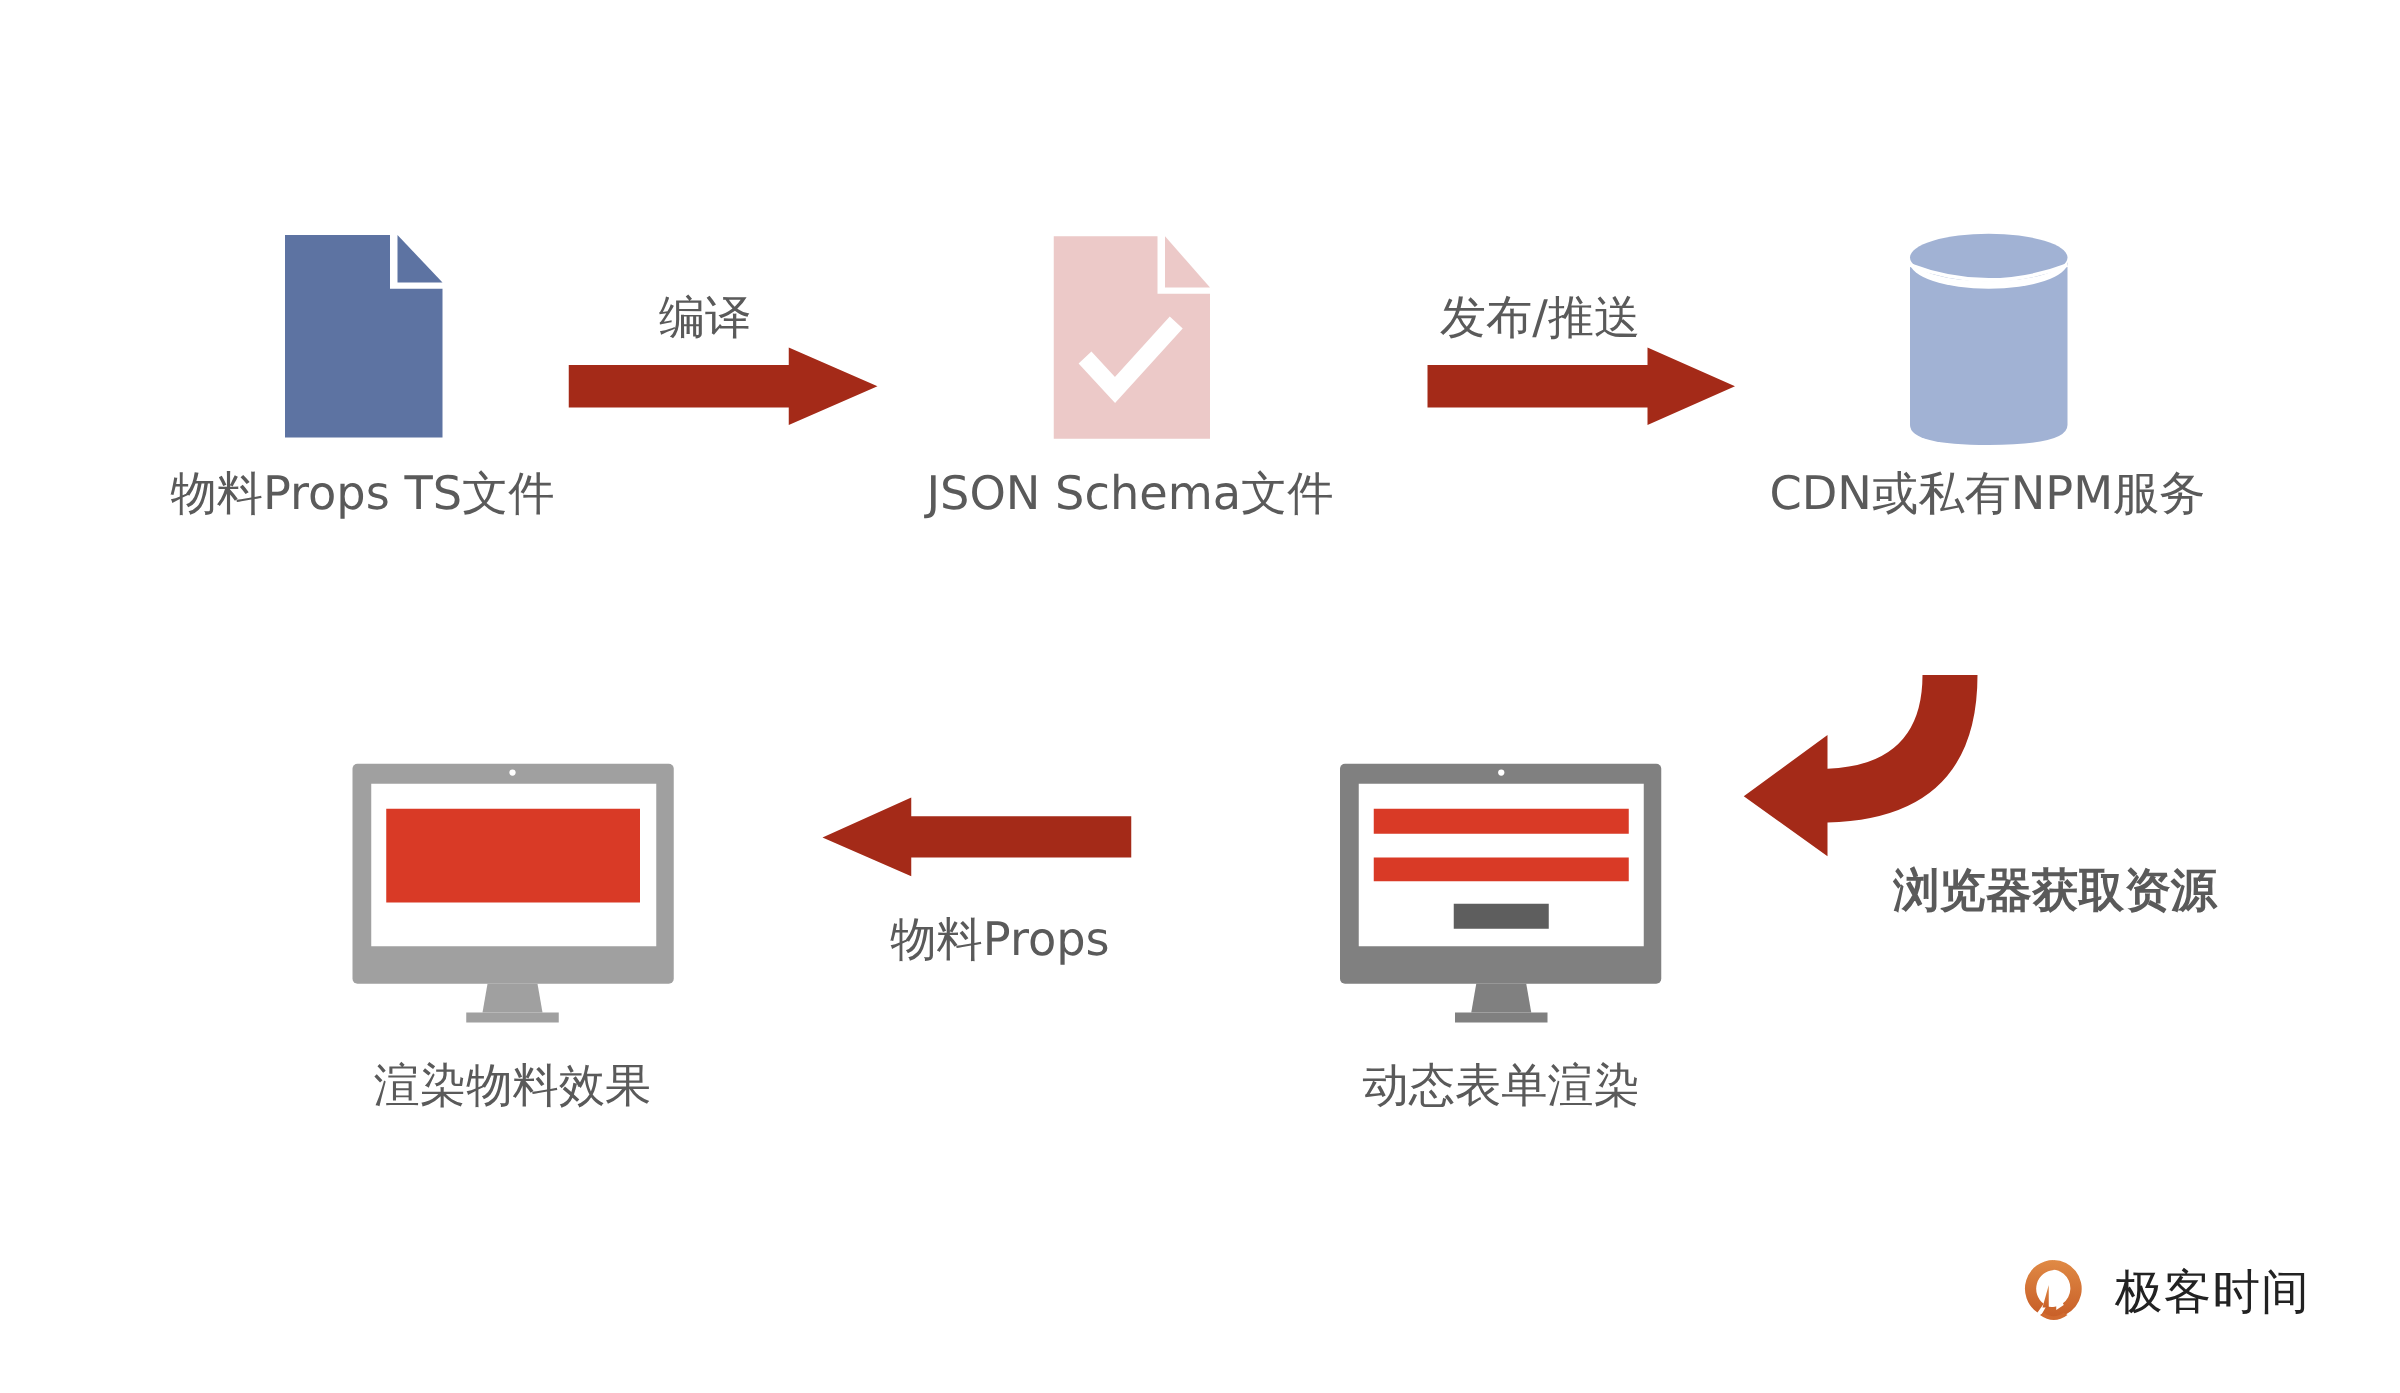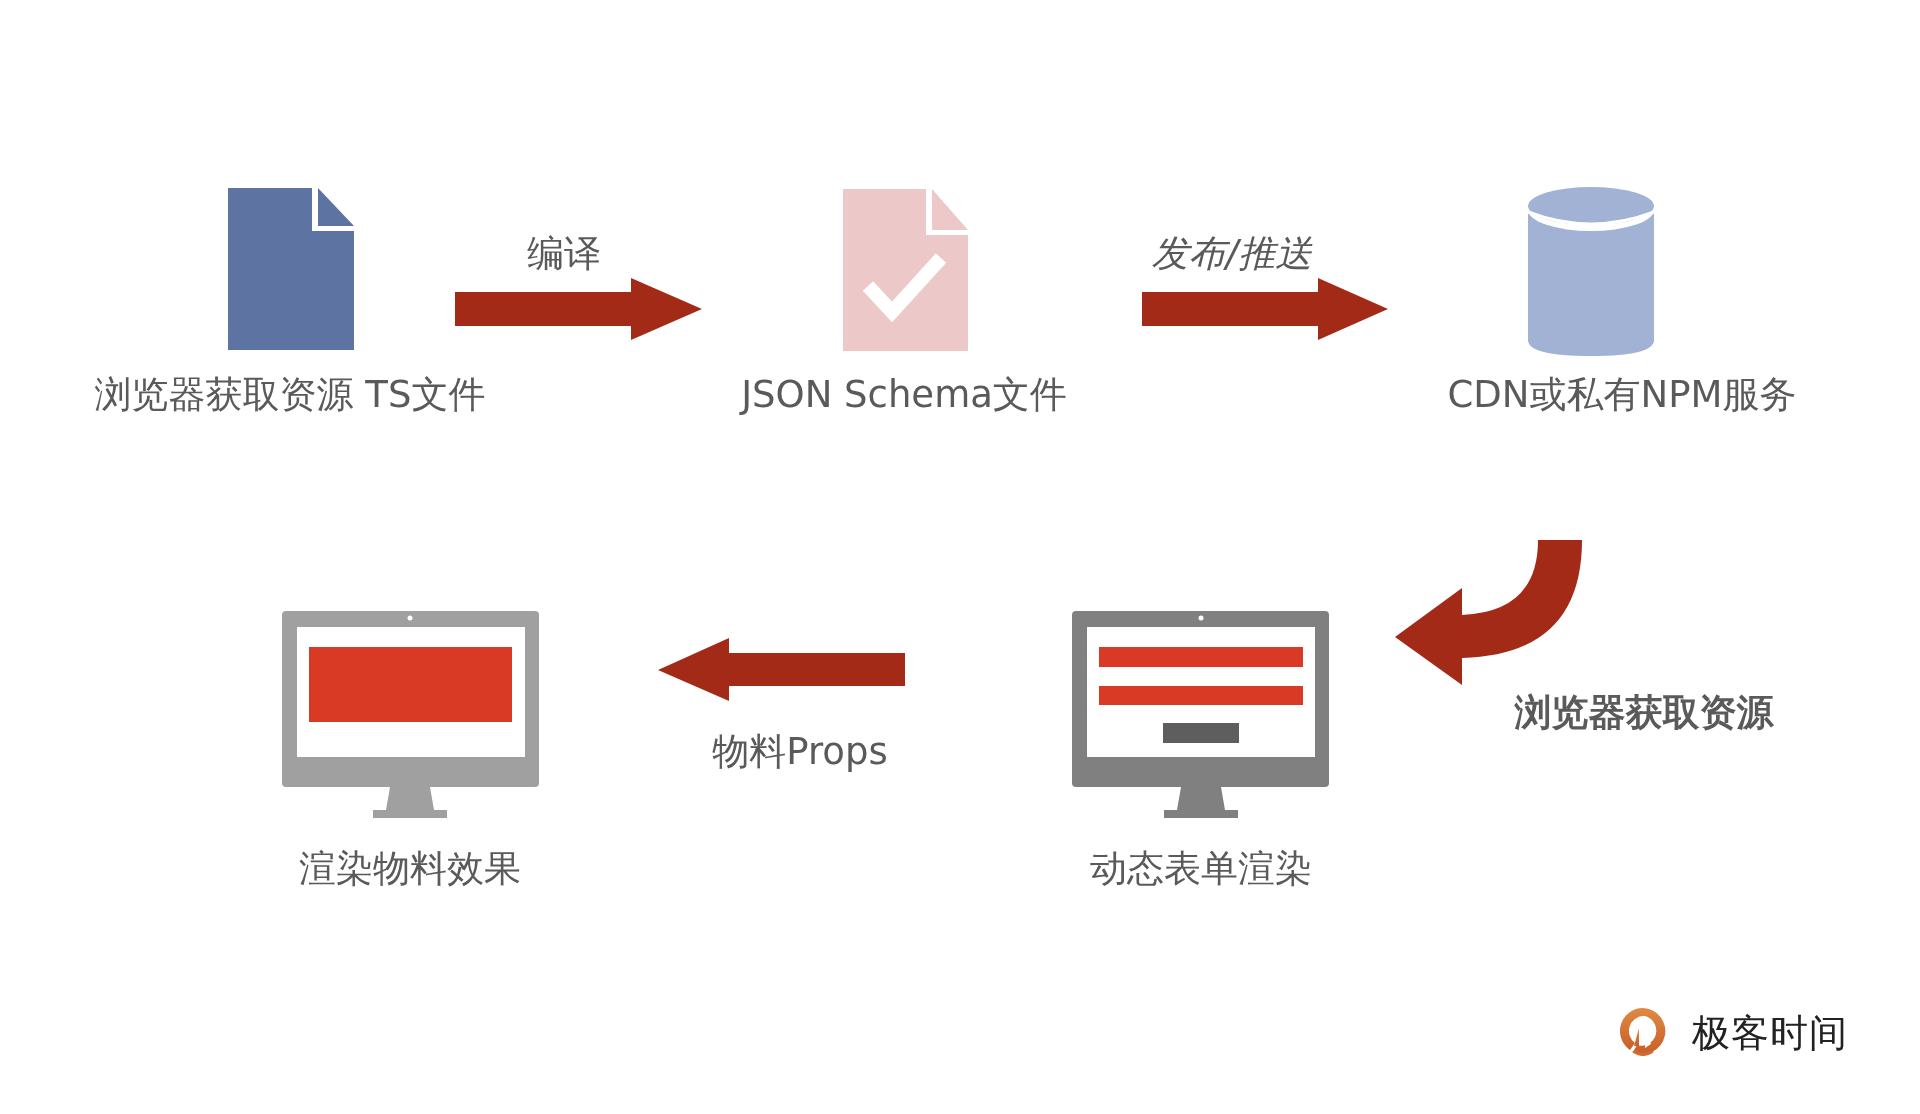--- a/index.html
+++ b/index.html
@@ -56,28 +56,28 @@
   <g>
     <rect x="282" y="611" width="257" height="176" rx="4" fill="#a0a0a0"></rect>
     <circle cx="410" cy="618" r="2.5" fill="#ffffff"></circle>
     <rect x="297" y="627" width="228" height="130" fill="#ffffff"></rect>
     <rect x="309" y="647" width="203" height="75" fill="#d93a26"></rect>
     <path d="M390 787 L430 787 L434 810 L386 810 Z" fill="#a0a0a0"></path>
     <rect x="373" y="810" width="74" height="8" fill="#a0a0a0"></rect>
   </g>
 </svg>
 
-<div class="label" style="left:290px; top:375px;">浏览器获取资源 TS文件</div>
+<div class="label" style="left:290px; top:375px;">物料Props TS文件</div>
 <div class="label" style="left:904px; top:375px;">JSON Schema文件</div>
-<div class="label" style="left:1590px; top:375px;margin-left:32px;">CDN或私有NPM服务</div>
+<div class="label" style="left:1590px; top:375px;">CDN或私有NPM服务</div>
 <div class="label" style="left:1201px; top:849px;">动态表单渲染</div>
 <div class="label" style="left:410px; top:849px;">渲染物料效果</div>
 
 <div class="label" style="left:564px; top:234px;">编译</div>
-<div class="label" style="left:1232px; top:234px;font-style:italic;">发布/推送</div>
+<div class="label" style="left:1232px; top:234px;">发布/推送</div>
 <div class="label" style="left:1644px; top:693px;font-weight:bold;">浏览器获取资源</div>
 <div class="label" style="left:800px; top:732px;">物料Props</div>
 
 <div class="logo">
   <svg width="50" height="54" viewBox="0 0 50 54">
     <defs>
       <linearGradient id="lg" x1="0" y1="0" x2="0" y2="1">
         <stop offset="0" stop-color="#e08a45"></stop>
         <stop offset="1" stop-color="#c85f28"></stop>
       </linearGradient>

